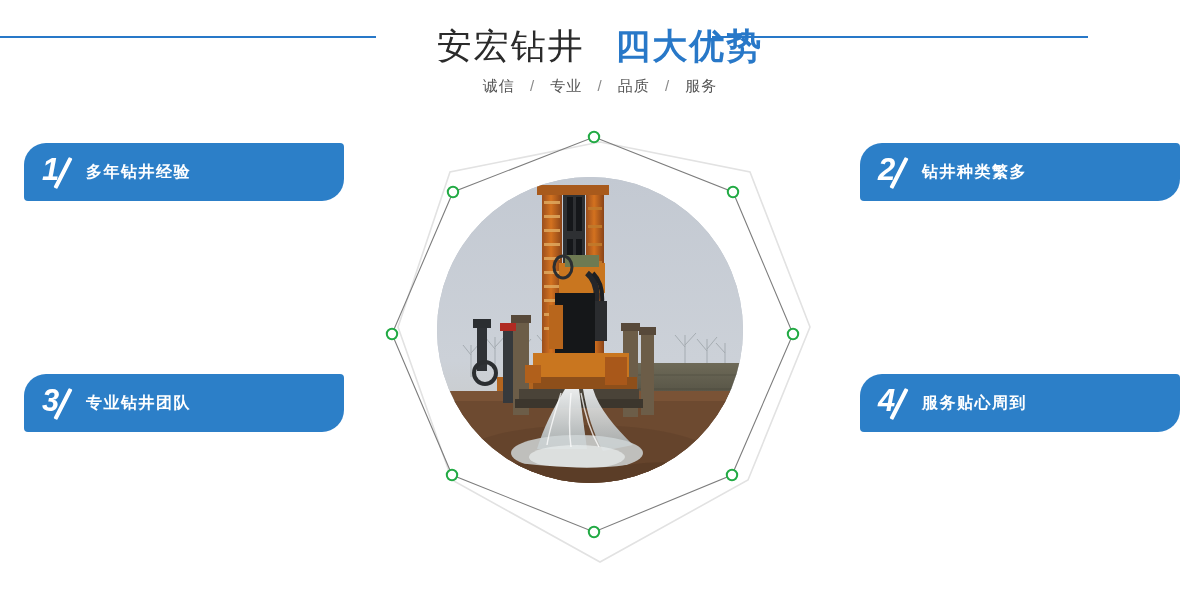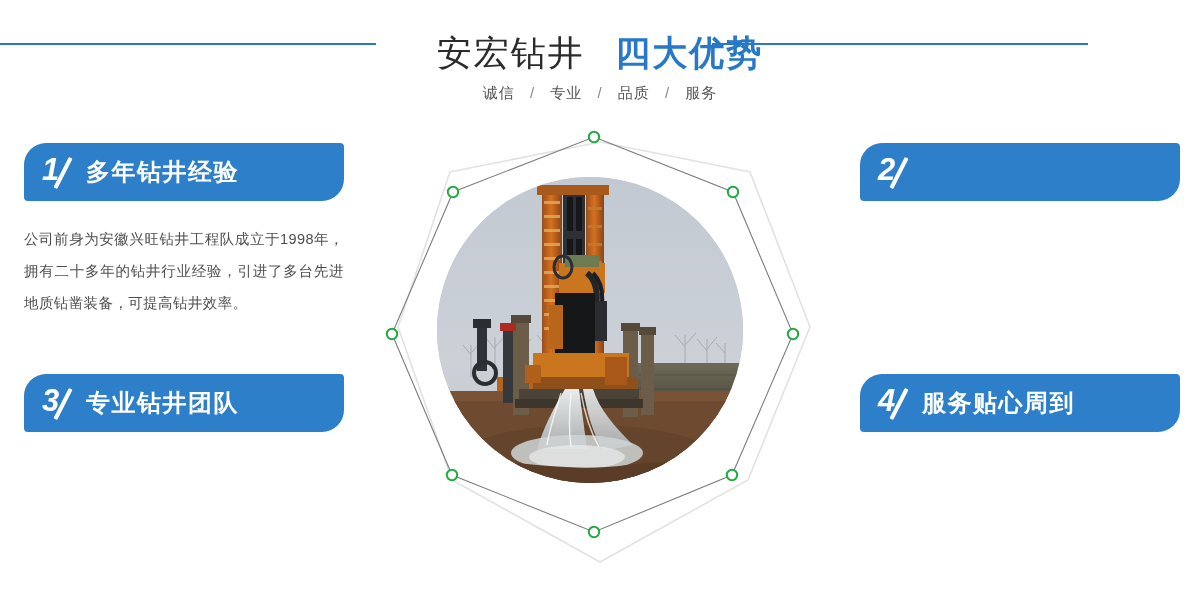--- a/index.html
+++ b/index.html
@@ -15,21 +15,21 @@
   #page {
     position: relative;
     width: 1200px;
     height: 600px;
     background: #ffffff;
   }
 
   
   .header {
     position: absolute;
-    top: 16px; left: 0;
+    top: 9px; left: 0;
     width: 1088px;
     height: 110px;
     text-decoration: underline;
   }
 
   .rule {
     position: absolute;
     top: 27px;
     height: 2px;
     background: #2878c8;
@@ -116,21 +116,21 @@
     position: absolute;
     left: 19px;
     top: 4px;
     width: 4px;
     height: 34px;
     background: #ffffff;
     transform: rotate(27deg);
     border-radius: 1px;
   }
   .badge-title {
-    font-size: 24px;
+    font-size: 16px;
     font-weight: 700;
     color: #ffffff;
     letter-spacing: 1.5px;
     margin-left: 4px;
     white-space: nowrap;
   }
 
   .card-body {
     margin-top: 22px;
     font-size: 14.5px;
@@ -196,39 +196,39 @@
   </div>
 
   <div class="card card-left card-r1">
     <div class="badge">
       <span class="badge-num">
         <span class="digit">1</span>
         <span class="slash"></span>
       </span>
       <span class="badge-title">多年钻井经验</span>
     </div>
-    <p class="card-body">公司前身为安徽兴旺钻井工程队成立于1998年，拥有二十多年的钻井行业经验，引进了多台先进地质钻凿装备，可提高钻井效率。</p>
   </div>
 
   <div class="card card-left card-r2">
     <div class="badge">
       <span class="badge-num">
         <span class="digit">3</span>
         <span class="slash"></span>
       </span>
       <span class="badge-title">专业钻井团队</span>
     </div>
   </div>
 
   <div class="card card-right card-r1">
     <div class="badge">
       <span class="badge-num">
         <span class="digit">2</span>
         <span class="slash"></span>
       </span>
+      <span class="badge-title">钻井种类繁多</span>
     </div>
   </div>
 
   <div class="card card-right card-r2">
     <div class="badge">
       <span class="badge-num">
         <span class="digit">4</span>
         <span class="slash"></span>
       </span>
       <span class="badge-title">服务贴心周到</span>

